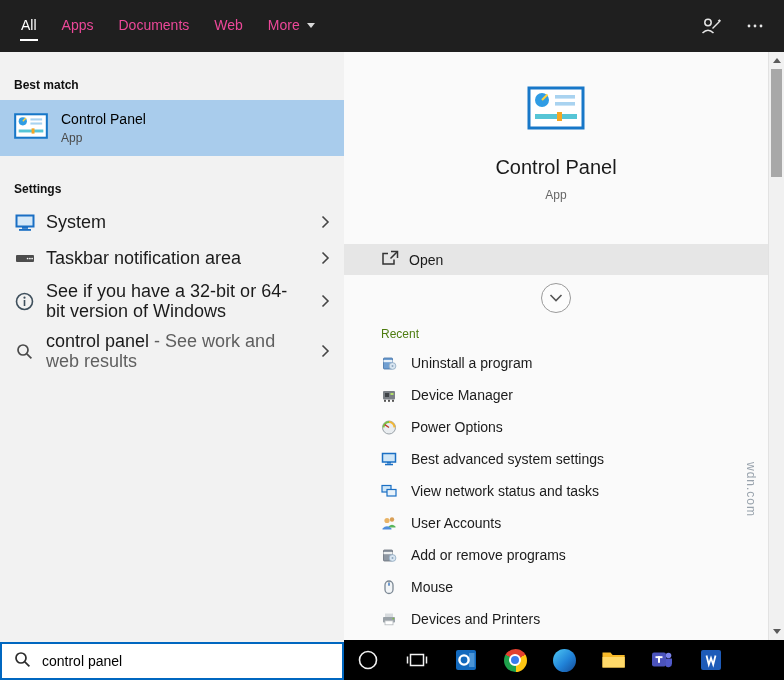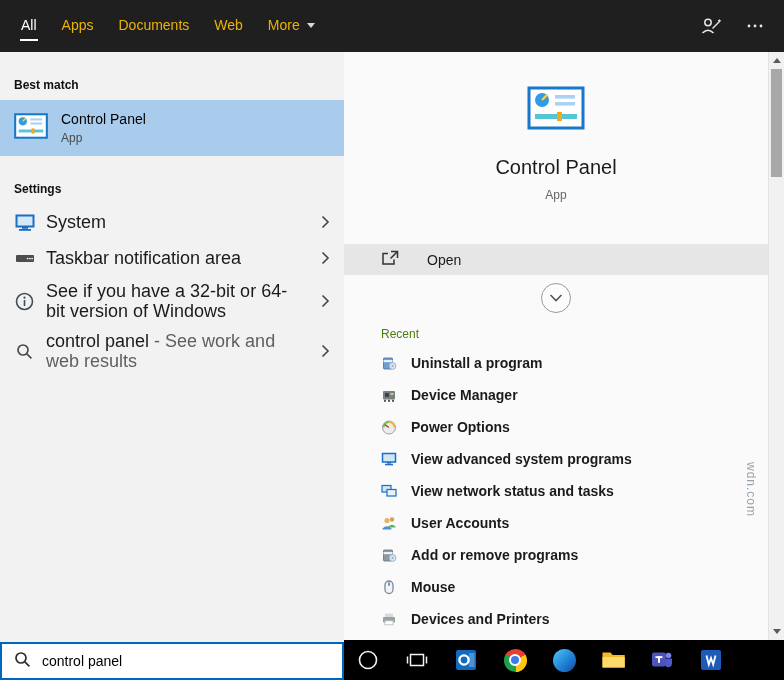--- a/index.html
+++ b/index.html
@@ -7,21 +7,21 @@
   .screen {
     position:relative; width:784px; height:680px; overflow:hidden;
     background:#fff; font-family:"Liberation Sans","DejaVu Sans",sans-serif;
   }
 
   
   .topbar { position:absolute; left:0; top:0; width:784px; height:52px;
     background:#1f1f1f; display:flex; align-items:stretch; padding:0 20px; }
   .tabs { display:flex; gap:23px; align-items:stretch; }
   .tab { display:flex; align-items:center; cursor:default; }
-  .tab .lbl { color:#eab308; font-size:14px; padding:5px 1px 6px;
+  .tab .lbl { color:#ec4899; font-size:14px; padding:5px 1px 6px;
     border-bottom:2px solid transparent; display:flex; align-items:center; gap:7px; }
   .tab.active .lbl { color:#fff; border-bottom-color:#fff; }
   .caret { width:0; height:0; border-left:4px solid transparent;
     border-right:4px solid transparent; border-top:5px solid #d9d9d9; margin-top:2px; }
   .topbar-right { margin-left:auto; display:flex; align-items:center; gap:24px; }
   .icon-btn { display:flex; align-items:center; justify-content:center; }
 
   
   .left-panel { position:absolute; left:0; top:52px; width:344px; height:590px; background:#f2f2f2; }
   .sec-h { font-size:12px; font-weight:700; color:#101010; padding:26px 14px 8px; }
@@ -43,26 +43,26 @@
   .searchbox input { border:0; outline:0; flex:1; font-size:14px; color:#000;
     font-family:inherit; background:transparent; }
 
   
   .right-panel { position:absolute; left:344px; top:52px; width:424px; height:588px; background:#fafafa; }
   .rp-top { text-align:center; }
   .app-icon { margin-top:34px; display:inline-block; }
   .app-title { font-size:20px; font-weight:400; color:#1b1b1b; margin-top:22px; }
   .app-sub { font-size:12px; color:#666; margin-top:9px; }
   .open-row { margin-top:42px; height:31px; background:#e6e6e6; display:flex;
-    align-items:center; padding-left:37px; gap:28px; font-size:14px; color:#1b1b1b; }
+    align-items:center; padding-left:37px; gap:10px; font-size:14px; color:#1b1b1b; }
   .expand { width:30px; height:30px; border:1px solid #9a9a9a; border-radius:50%;
     background:#fcfcfc; margin:8px auto 0; display:flex; align-items:center; justify-content:center; }
   .recent-h { font-size:12px; color:#4d7c0f; margin:14px 0 6px 37px; }
   .recent-row { height:32px; display:flex; align-items:center; padding-left:37px;
-    gap:14px; font-size:14px; color:#1b1b1b;font-weight:bold; }
+    gap:14px; font-size:14px; color:#1b1b1b; }
   .ric { width:16px; height:16px; flex:none; }
 
   
   .scrollbar { position:absolute; left:768px; top:52px; width:16px; height:588px;
     background:#f1f1f1; border-left:1px solid #e2e2e2; }
   .sb-up { position:absolute; top:6px; left:4px; width:0; height:0;
     border-left:4px solid transparent; border-right:4px solid transparent;
     border-bottom:5px solid #5a5a5a; }
   .sb-down { position:absolute; bottom:6px; left:4px; width:0; height:0;
     border-left:4px solid transparent; border-right:4px solid transparent;
@@ -297,21 +297,21 @@
       </svg>
       <span>Power Options</span>
     </div>
 
     <div class="recent-row">
       <svg class="ric" viewBox="0 0 16 16">
         <rect x="1.5" y="2.5" width="13" height="8.5" fill="#cfe6f7" stroke="#1a6fc4" stroke-width="1.5"></rect>
         <rect x="6" y="11" width="4" height="1.6" fill="#1a6fc4"></rect>
         <rect x="4" y="12.8" width="8" height="1.5" fill="#1a6fc4"></rect>
       </svg>
-      <span>View advanced system programs</span>
+      <span>Best advanced system settings</span>
     </div>
 
     <div class="recent-row">
       <svg class="ric" viewBox="0 0 16 16">
         <rect x="1" y="2.5" width="9" height="6.5" fill="#cfe6f7" stroke="#1a6fc4" stroke-width="1.2"></rect>
         <rect x="6" y="6.5" width="9" height="6.5" fill="#e8f2fa" stroke="#1a6fc4" stroke-width="1.2"></rect>
       </svg>
       <span>View network status and tasks</span>
     </div>
 

